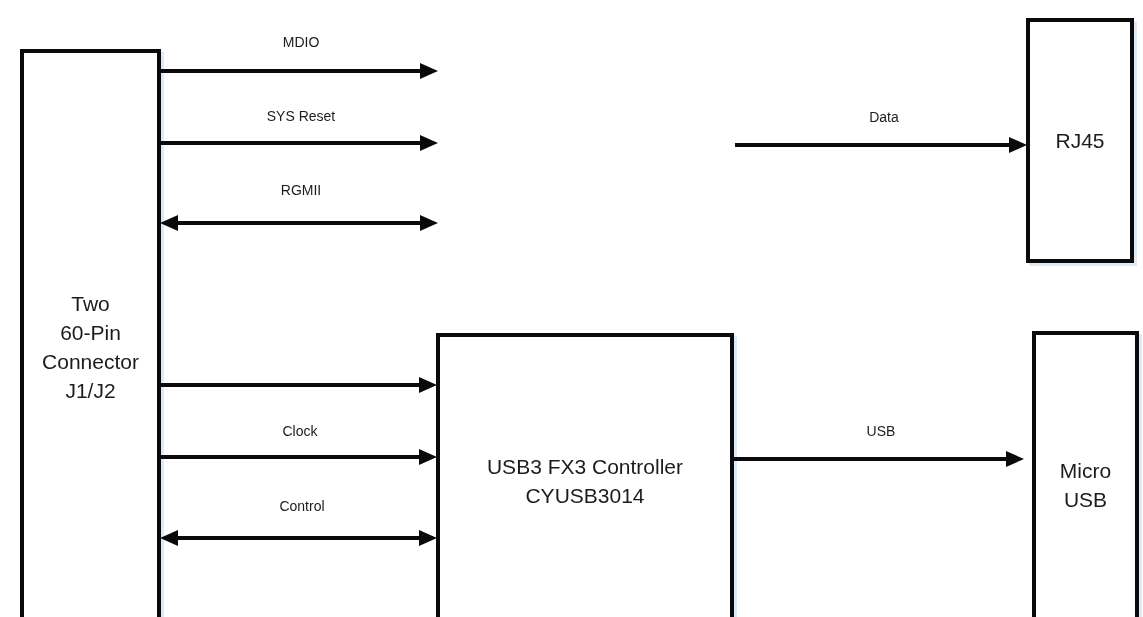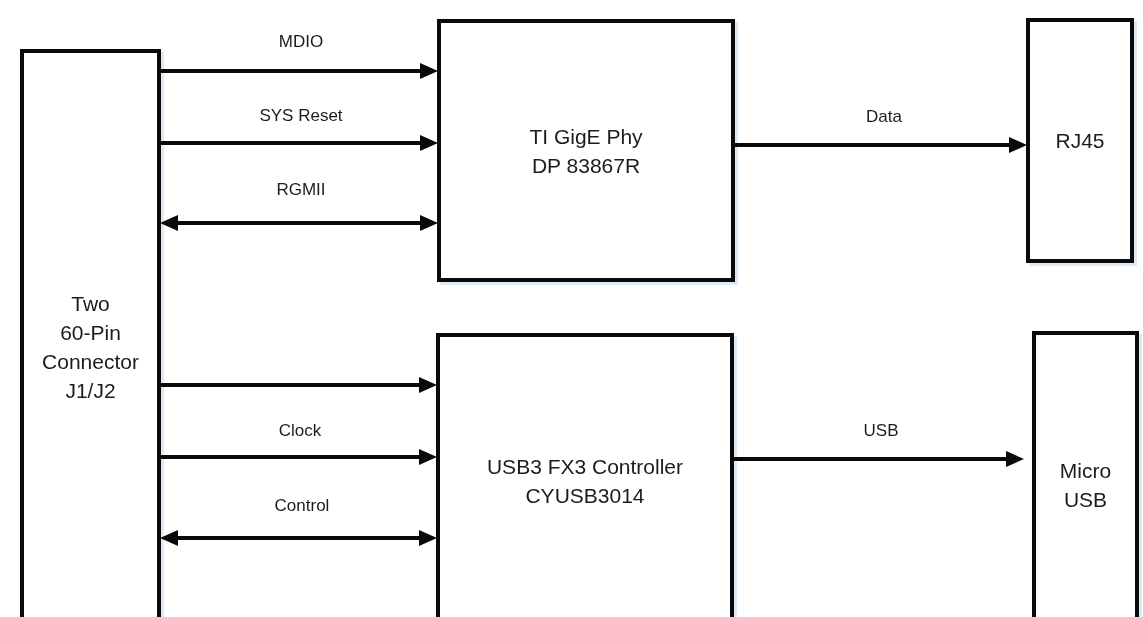--- a/index.html
+++ b/index.html
@@ -79,21 +79,21 @@
   
   .shaft-data{left:735px;top:143px;width:277px;}
   .head-data{left:1009px;top:137px;}
   .shaft-usb{left:734px;top:457px;width:274px;}
   .head-usb{left:1006px;top:451px;}
 
   
   .lbl{
     position:absolute;
     transform:translateX(-50%);
-    font-size:17px;
+    font-size:14px;
     line-height:24px;
     white-space:nowrap;
     color:var(--text);
   }
   .lbl-mdio{left:301px;top:30px;}
   .lbl-sysreset{left:301px;top:104px;}
   .lbl-rgmii{left:301px;top:178px;}
   .lbl-parallel{left:304px;top:345px;}
   .lbl-clock{left:300px;top:419px;}
   .lbl-control{left:302px;top:494px;}
@@ -103,24 +103,20 @@
 </head>
 <body>
 
 <div class="stage">
 
   <div class="box box-connector">
     <span class="box-text">Two
 60-Pin
 Connector
 J1/J2</span>
-  </div>
-  <div class="box box-phy">
-    <span class="box-text">TI GigE Phy
-DP 83867R</span>
   </div>
   <div class="box box-rj45">
     <span class="box-text">RJ45</span>
   </div>
   <div class="box box-fx3">
     <span class="box-text">USB3 FX3 Controller
 CYUSB3014</span>
   </div>
   <div class="box box-micro">
     <span class="box-text">Micro

